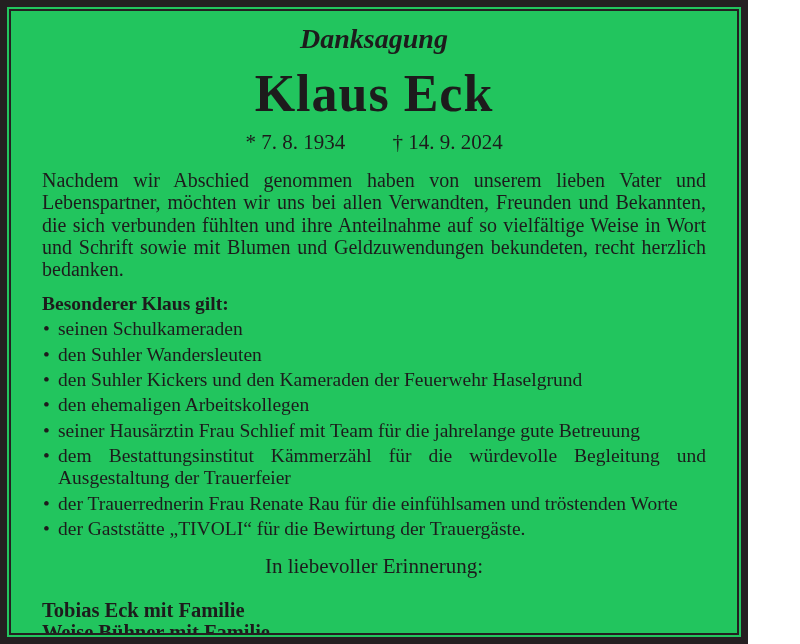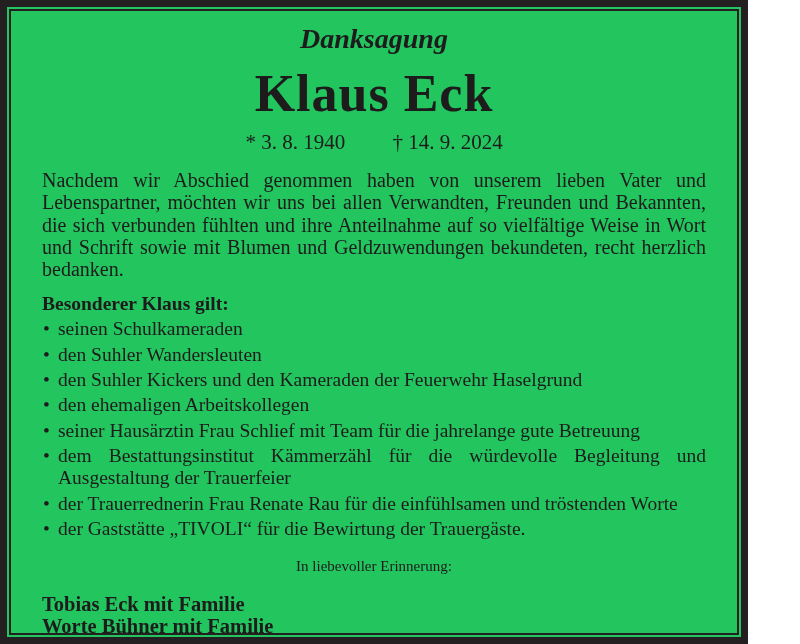--- a/index.html
+++ b/index.html
@@ -90,21 +90,21 @@
     text-align: justify;
     text-justify: inter-word;
   }
   .thanks-list li .bullet {
     position: absolute;
     left: 1px;
     top: 0;
   }
   .closing-line {
     text-align: center;
-    font-size: 15px;
+    font-size: 21px;
     line-height: 23px;
     margin-top: 15px;
   }
   .mourners {
     text-align: left;
     margin-top: 3px;
   }
   .mourners .mourner-line {
     font-size: 20.5px;
     line-height: 22px;
@@ -119,21 +119,21 @@
   <div class="frame-outer"></div>
   <div class="frame-inner"></div>
 
   <div class="content">
 
     <h2 class="notice-type">Danksagung</h2>
 
     <h1 class="deceased-name">Klaus Eck</h1>
 
     <div class="dates-row">
-      <span class="date-span birth-date">* 3. 8. 1940</span>
+      <span class="date-span birth-date">* 7. 8. 1934</span>
       <span class="date-span death-date">† 14. 9. 2024</span>
     </div>
 
     <p class="intro-paragraph">Nachdem wir Abschied genommen haben von unserem lieben Vater und Lebenspartner, möchten wir uns bei allen Verwandten, Freunden und Bekannten, die sich verbunden fühlten und ihre Anteilnahme auf so vielfältige Weise in Wort und Schrift sowie mit Blumen und Geldzuwendungen bekundeten, recht herzlich bedanken.</p>
 
     <p class="thanks-heading">Besonderer Klaus gilt:</p>
 
     <ul class="thanks-list">
 
         <li>
@@ -168,19 +168,19 @@
           <span class="bullet">•</span><span>der Gaststätte „TIVOLI“ für die Bewirtung der Trauergäste.</span>
         </li>
       </ul>
 
     <p class="closing-line">In liebevoller Erinnerung:</p>
 
     <div class="mourners">
 
         <div class="mourner-line">Tobias Eck mit Familie</div>
 
-        <div class="mourner-line">Worte Bühner mit Familie</div>
+        <div class="mourner-line">Weise Bühner mit Familie</div>
 
         <div class="mourner-line">Elisabeth Begleitung mit Familie</div>
       </div>
 
   </div>
 </div>
 
 </body></html>

